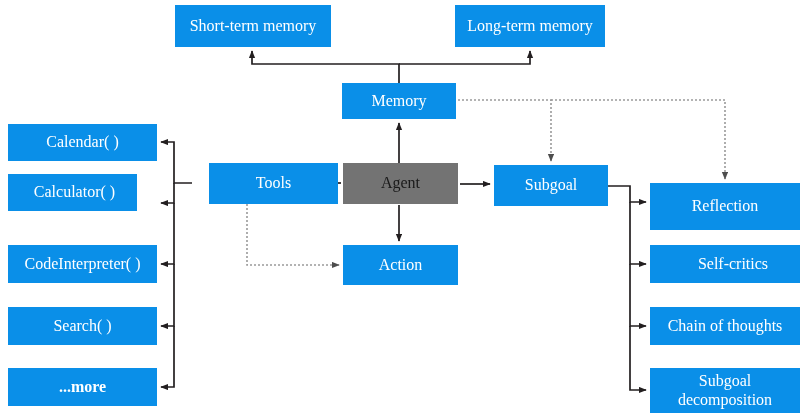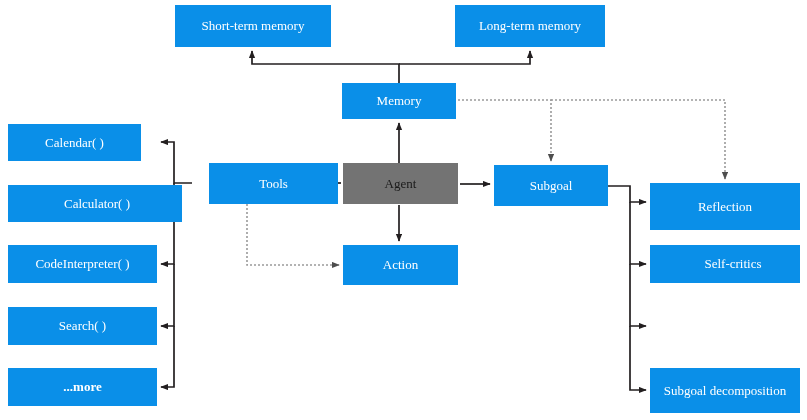--- a/index.html
+++ b/index.html
@@ -2,21 +2,21 @@
 <html><head>
 <meta charset="utf-8">
 <style>
   html,body{margin:0;padding:0;background:#ffffff;}
   body{width:807px;height:420px;overflow:hidden;
        font-family:"Liberation Serif","DejaVu Serif",serif;}
   #stage{position:relative;width:807px;height:420px;background:#fff;}
 
   .box{position:absolute;background:#0a8fe8;color:#ffffff;
        display:flex;align-items:center;justify-content:center;
-       text-align:center;font-size:13px;line-height:1.18;
+       text-align:center;font-size:16px;line-height:1.18;
        box-sizing:border-box;padding:2px 4px;}
   .box.light{background:#737373;color:#1a1a1a;}
 
   svg.edges{position:absolute;left:0;top:0;width:807px;height:420px;
             pointer-events:none;}
 </style>
 </head>
 <body>
 
 <div id="stage">
@@ -66,38 +66,39 @@
       <path d="M247,204 L247,265 L339,265"></path>
     </g>
   </svg>
 
   <div class="box" style="left:175px;top:5px;width:156px;height:42px;">Short-term memory</div>
 
   <div class="box" style="left:455px;top:5px;width:150px;height:42px;">Long-term memory</div>
 
   <div class="box" style="left:342px;top:83px;width:114px;height:36px;">Memory</div>
 
-  <div class="box" style="left:8px;top:124px;width:133px;height:37px;">Calendar( )</div>
+  <div class="box" style="left:8px;top:124px;width:149px;height:37px;">Calendar( )</div>
 
-  <div class="box" style="left:8px;top:185px;width:174px;height:37px;padding-left:8px;">Calculator( )</div>
+  <div class="box" style="left:8px;top:174px;width:129px;height:37px;padding-left:8px;">Calculator( )</div>
 
   <div class="box" style="left:8px;top:245px;width:149px;height:38px;">CodeInterpreter( )</div>
 
   <div class="box" style="left:8px;top:307px;width:149px;height:38px;text-align:center;">Search( )</div>
 
   <div class="box" style="left:8px;top:368px;width:149px;height:38px;font-weight:bold;">...more</div>
 
   <div class="box" style="left:209px;top:163px;width:129px;height:41px;">Tools</div>
 
   <div class="box light" style="left:343px;top:163px;width:115px;height:41px;">Agent</div>
 
   <div class="box" style="left:343px;top:245px;width:115px;height:40px;">Action</div>
 
   <div class="box" style="left:494px;top:165px;width:114px;height:41px;">Subgoal</div>
 
   <div class="box" style="left:650px;top:183px;width:150px;height:47px;">Reflection</div>
 
   <div class="box" style="left:650px;top:245px;width:150px;height:38px;padding-left:20px;">Self-critics</div>
 
+  <div class="box" style="left:650px;top:307px;width:150px;height:38px;">Chain of thoughts</div>
 
   <div class="box" style="left:650px;top:368px;width:150px;height:45px;">Subgoal decomposition</div>
 
 </div>
 
 </body></html>

